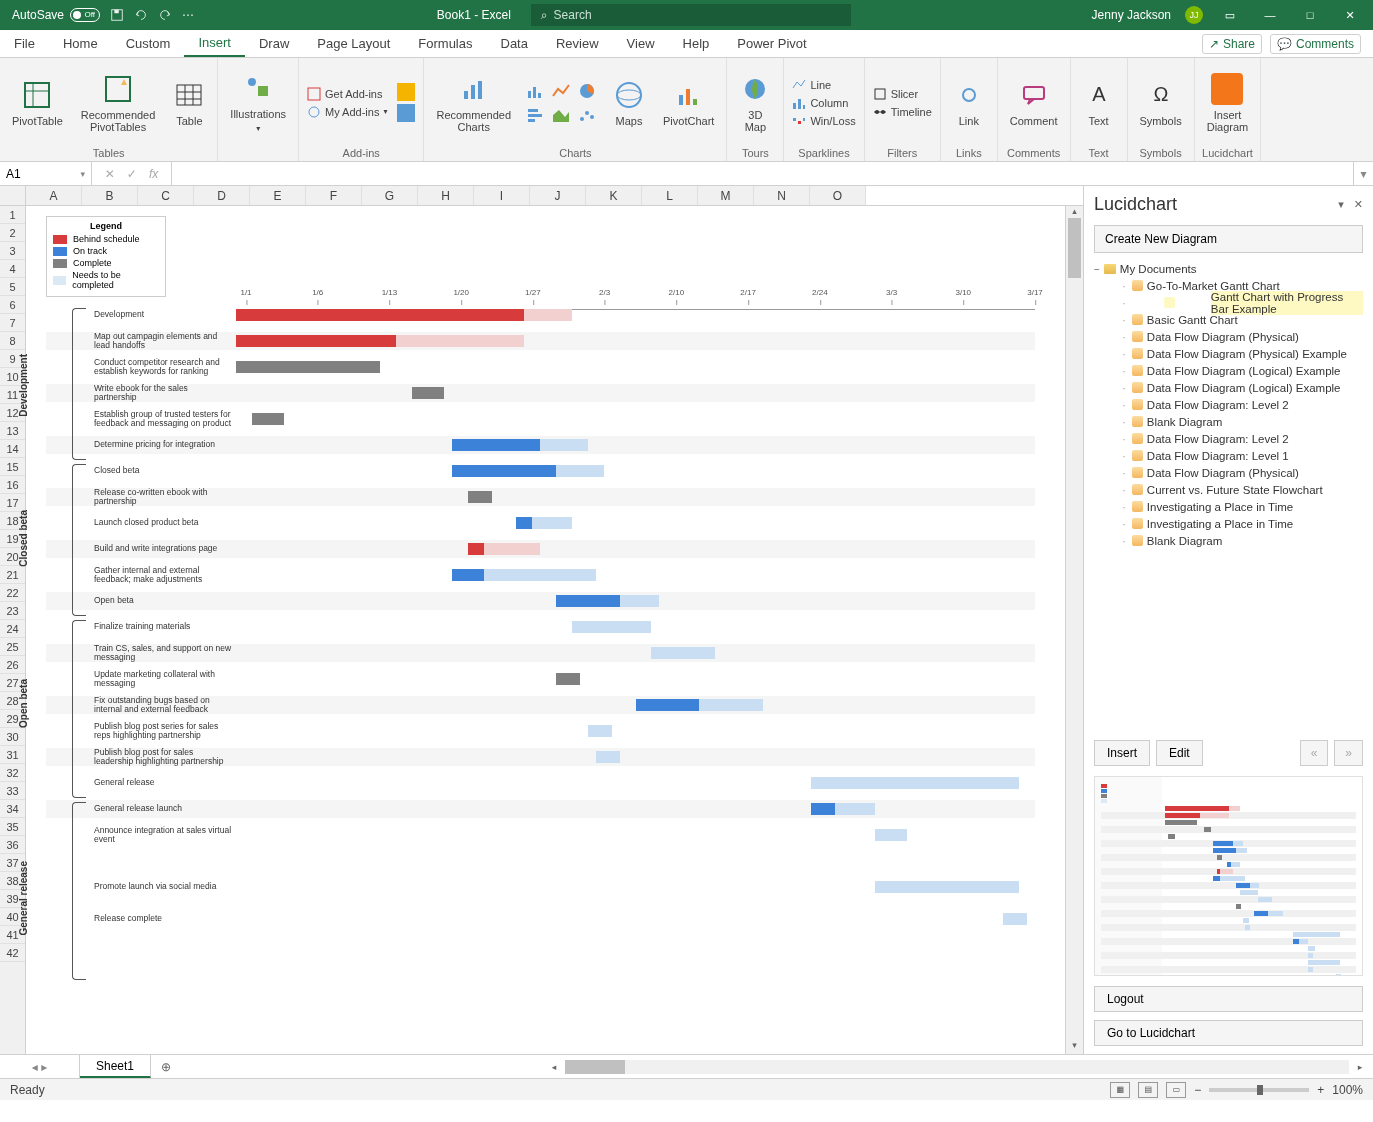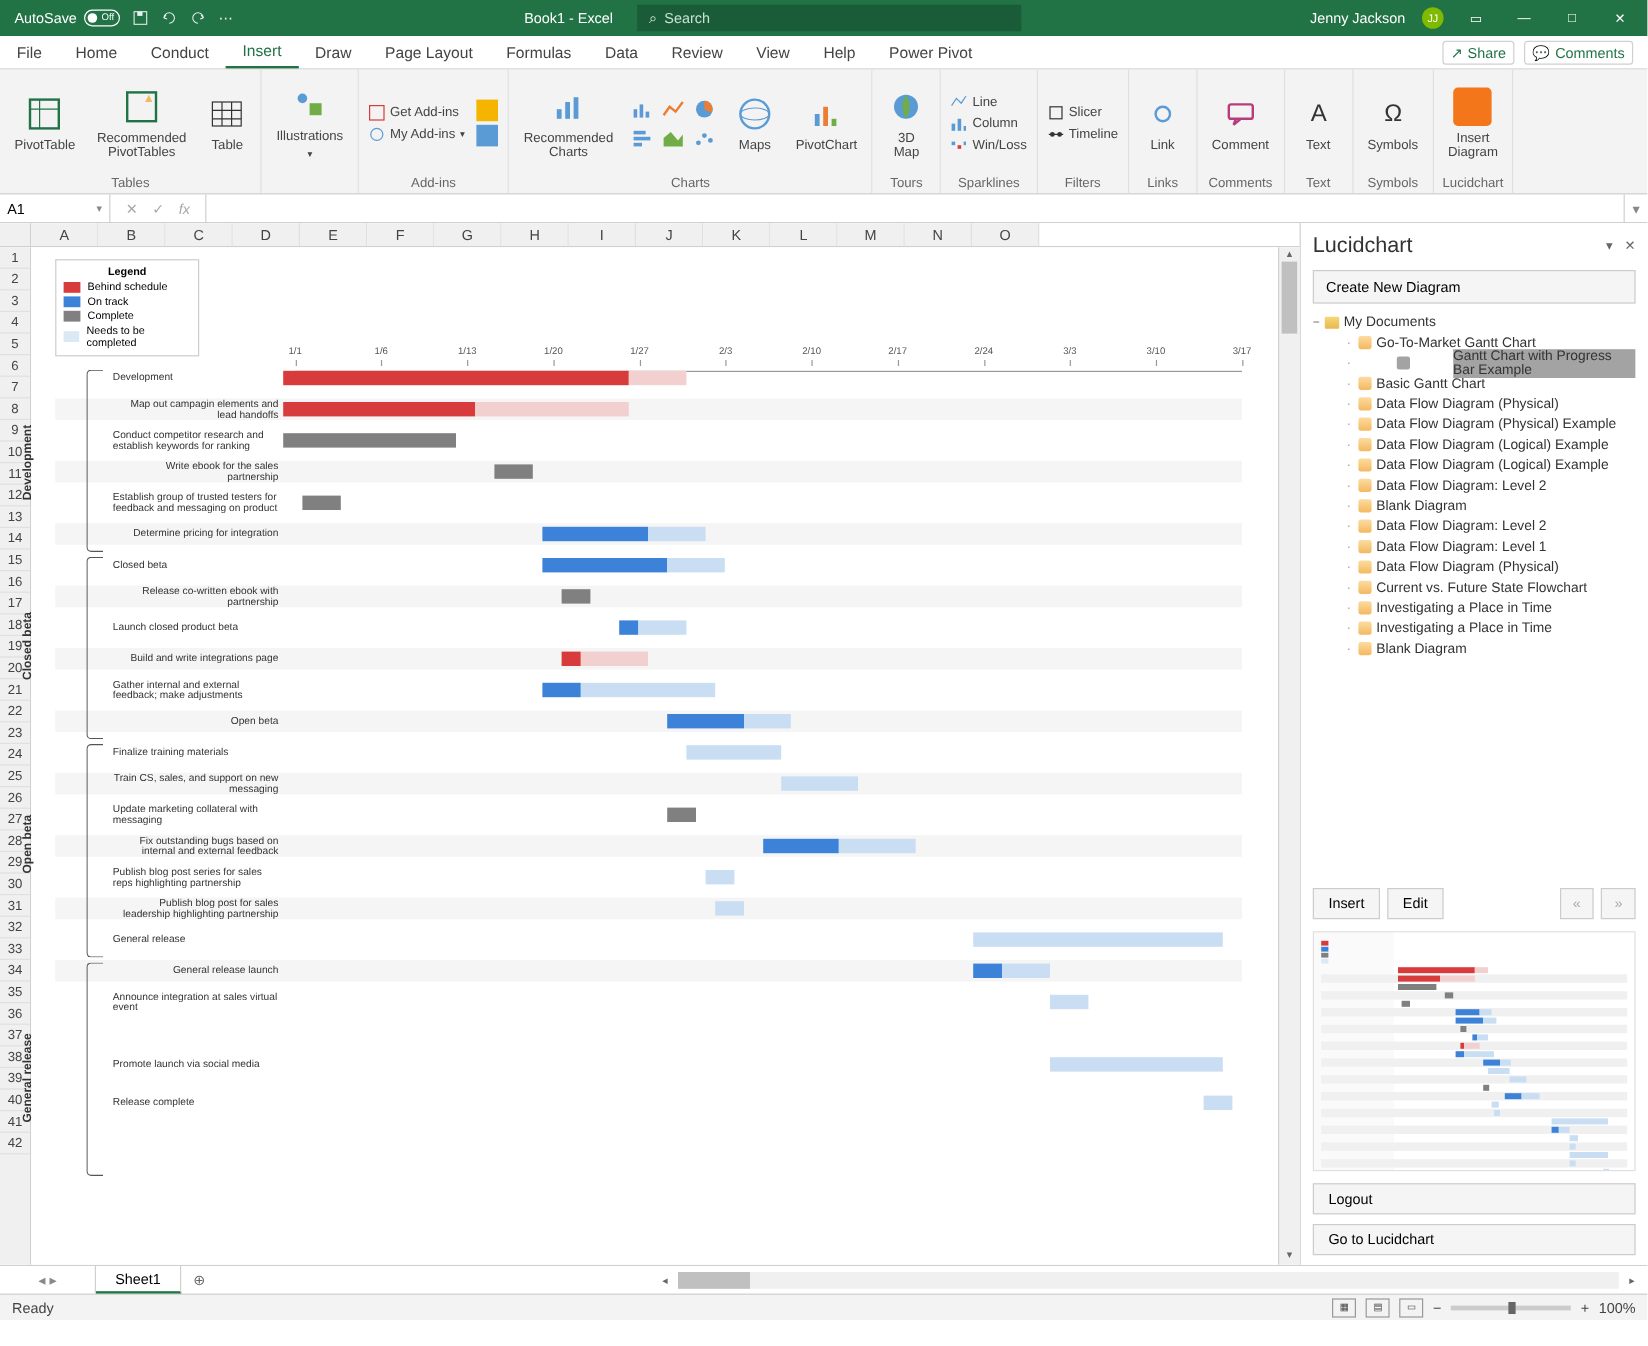--- a/index.html
+++ b/index.html
@@ -50,41 +50,41 @@
 .legend-box { position:absolute; left:0; top:0; width:120px; border:1px solid #ccc; padding:4px 6px; font-size:9px; }
 .legend-title { text-align:center; font-weight:bold; margin-bottom:3px; }
 .legend-row { display:flex; align-items:center; gap:6px; margin:2px 0; }
 .legend-sw { width:14px; height:9px; }
 .gantt { position:absolute; left:0; top:90px; right:0; bottom:0; }
 .timeline { position:absolute; left:200px; right:0; top:-18px; height:22px; border-bottom:1px solid #999; }
 .timeline-tick { position:absolute; top:0; font-size:8px; color:#555; transform:translateX(-50%); }
 .timeline-tick::after { content:""; position:absolute; left:50%; top:12px; width:1px; height:5px; background:#999; }
 .phase-label { position:absolute; left:-28px; font-size:10px; color:#333; writing-mode:vertical-rl; transform:rotate(180deg); font-weight:bold; }
 .task-row { position:absolute; left:0; right:0; height:18px; display:flex; align-items:center; }
-.task-row.alt { background:#f5f5f5;text-align:right; }
+.task-row.alt { background:#f5f5f5; }
 .task-label { width:190px; padding-left:48px; font-size:8.5px; color:#333; line-height:1.1; padding-right:4px; }
 .task-bars { position:relative; flex:1; height:100%; }
 .bar { position:absolute; top:3px; height:12px; }
 .brace { position:absolute; left:26px; width:14px; border-left:1px solid #555; border-top:1px solid #555; border-bottom:1px solid #555; border-radius:4px 0 0 4px; }
 .vscroll { width:18px; background:#f0f0f0; border-left:1px solid #d0d0d0; position:relative; }
 .vscroll-thumb { position:absolute; left:2px; right:2px; top:12px; height:60px; background:#c0c0c0; }
 .vscroll-arr { position:absolute; left:0; right:0; height:14px; text-align:center; font-size:9px; color:#666; }
 .panel { width:290px; border-left:1px solid #d0d0d0; background:#fff; display:flex; flex-direction:column; padding:8px 10px; }
 .panel-header { display:flex; align-items:center; justify-content:space-between; margin-bottom:10px; }
 .panel-title { font-size:18px; color:#333; }
 .panel-ctrls { display:flex; gap:10px; color:#666; font-size:11px; }
 .panel-btn { padding:6px 10px; border:1px solid #ccc; background:#f5f5f5; font-size:12px; display:inline-block; margin-bottom:10px; }
 .doc-tree { font-size:11.5px; color:#333; flex:1; overflow:hidden; }
 .tree-root { display:flex; align-items:center; gap:4px; margin-bottom:2px; }
 .tree-root::before { content:"−"; font-size:10px; color:#666; }
 .folder-icon { width:12px; height:10px; background:linear-gradient(#f7d774,#e6b94f); display:inline-block; border-radius:1px; }
 .doc-icon { width:11px; height:11px; background:linear-gradient(#fcdca0,#f4b860); display:inline-block; border-radius:2px; margin-right:4px; flex-shrink:0; }
 .tree-item { display:flex; align-items:center; padding-left:28px; height:17px; }
 .tree-item::before { content:"·"; color:#aaa; margin-right:6px; }
-.tree-item.selected span { background:#a3a3a3;margin-left:32px; }
+.tree-item.selected span { background:#fef9c3;margin-left:32px; }
 .panel-actions { display:flex; gap:6px; margin:10px 0; }
 .panel-act { padding:5px 12px; border:1px solid #ccc; background:#f5f5f5; font-size:12px; }
 .panel-nav { padding:5px 10px; border:1px solid #ccc; background:#f5f5f5; color:#aaa; font-size:12px; }
 .preview { height:200px; border:1px solid #e0e0e0; margin-bottom:10px; background:linear-gradient(90deg,#fafafa 0%,#fafafa 25%,#fff 25%); position:relative; overflow:hidden; padding:6px; }
 .prev-leg { position:absolute; left:6px; top:6px; font-size:5px; width:40px; }
 .prev-leg-row { display:flex; align-items:center; gap:2px; margin:1px 0;}
 .prev-leg-sw { width:6px; height:4px; }
 .prev-row { position:absolute; left:6px; right:6px; height:7px; }
 .prev-row.alt { background:#f0f0f0; }
 .prev-bar { position:absolute; height:5px; top:1px; }
@@ -148,21 +148,21 @@
     <span class="tb-winbtn">▭</span>
     <span class="tb-winbtn">—</span>
     <span class="tb-winbtn">□</span>
     <span class="tb-winbtn">✕</span>
   </div>
 </div>
 
 <div class="ribbon-tabs" id="ribbon-tabs">
   <div class="tab">File</div>
     <div class="tab">Home</div>
-    <div class="tab">Conduct</div>
+    <div class="tab">Custom</div>
     <div class="tab active">Insert</div>
     <div class="tab">Draw</div>
     <div class="tab">Page Layout</div>
     <div class="tab">Formulas</div>
     <div class="tab">Data</div>
     <div class="tab">Review</div>
     <div class="tab">View</div>
     <div class="tab">Help</div>
     <div class="tab">Power Pivot</div>
     <div class="ribbon-actions">

